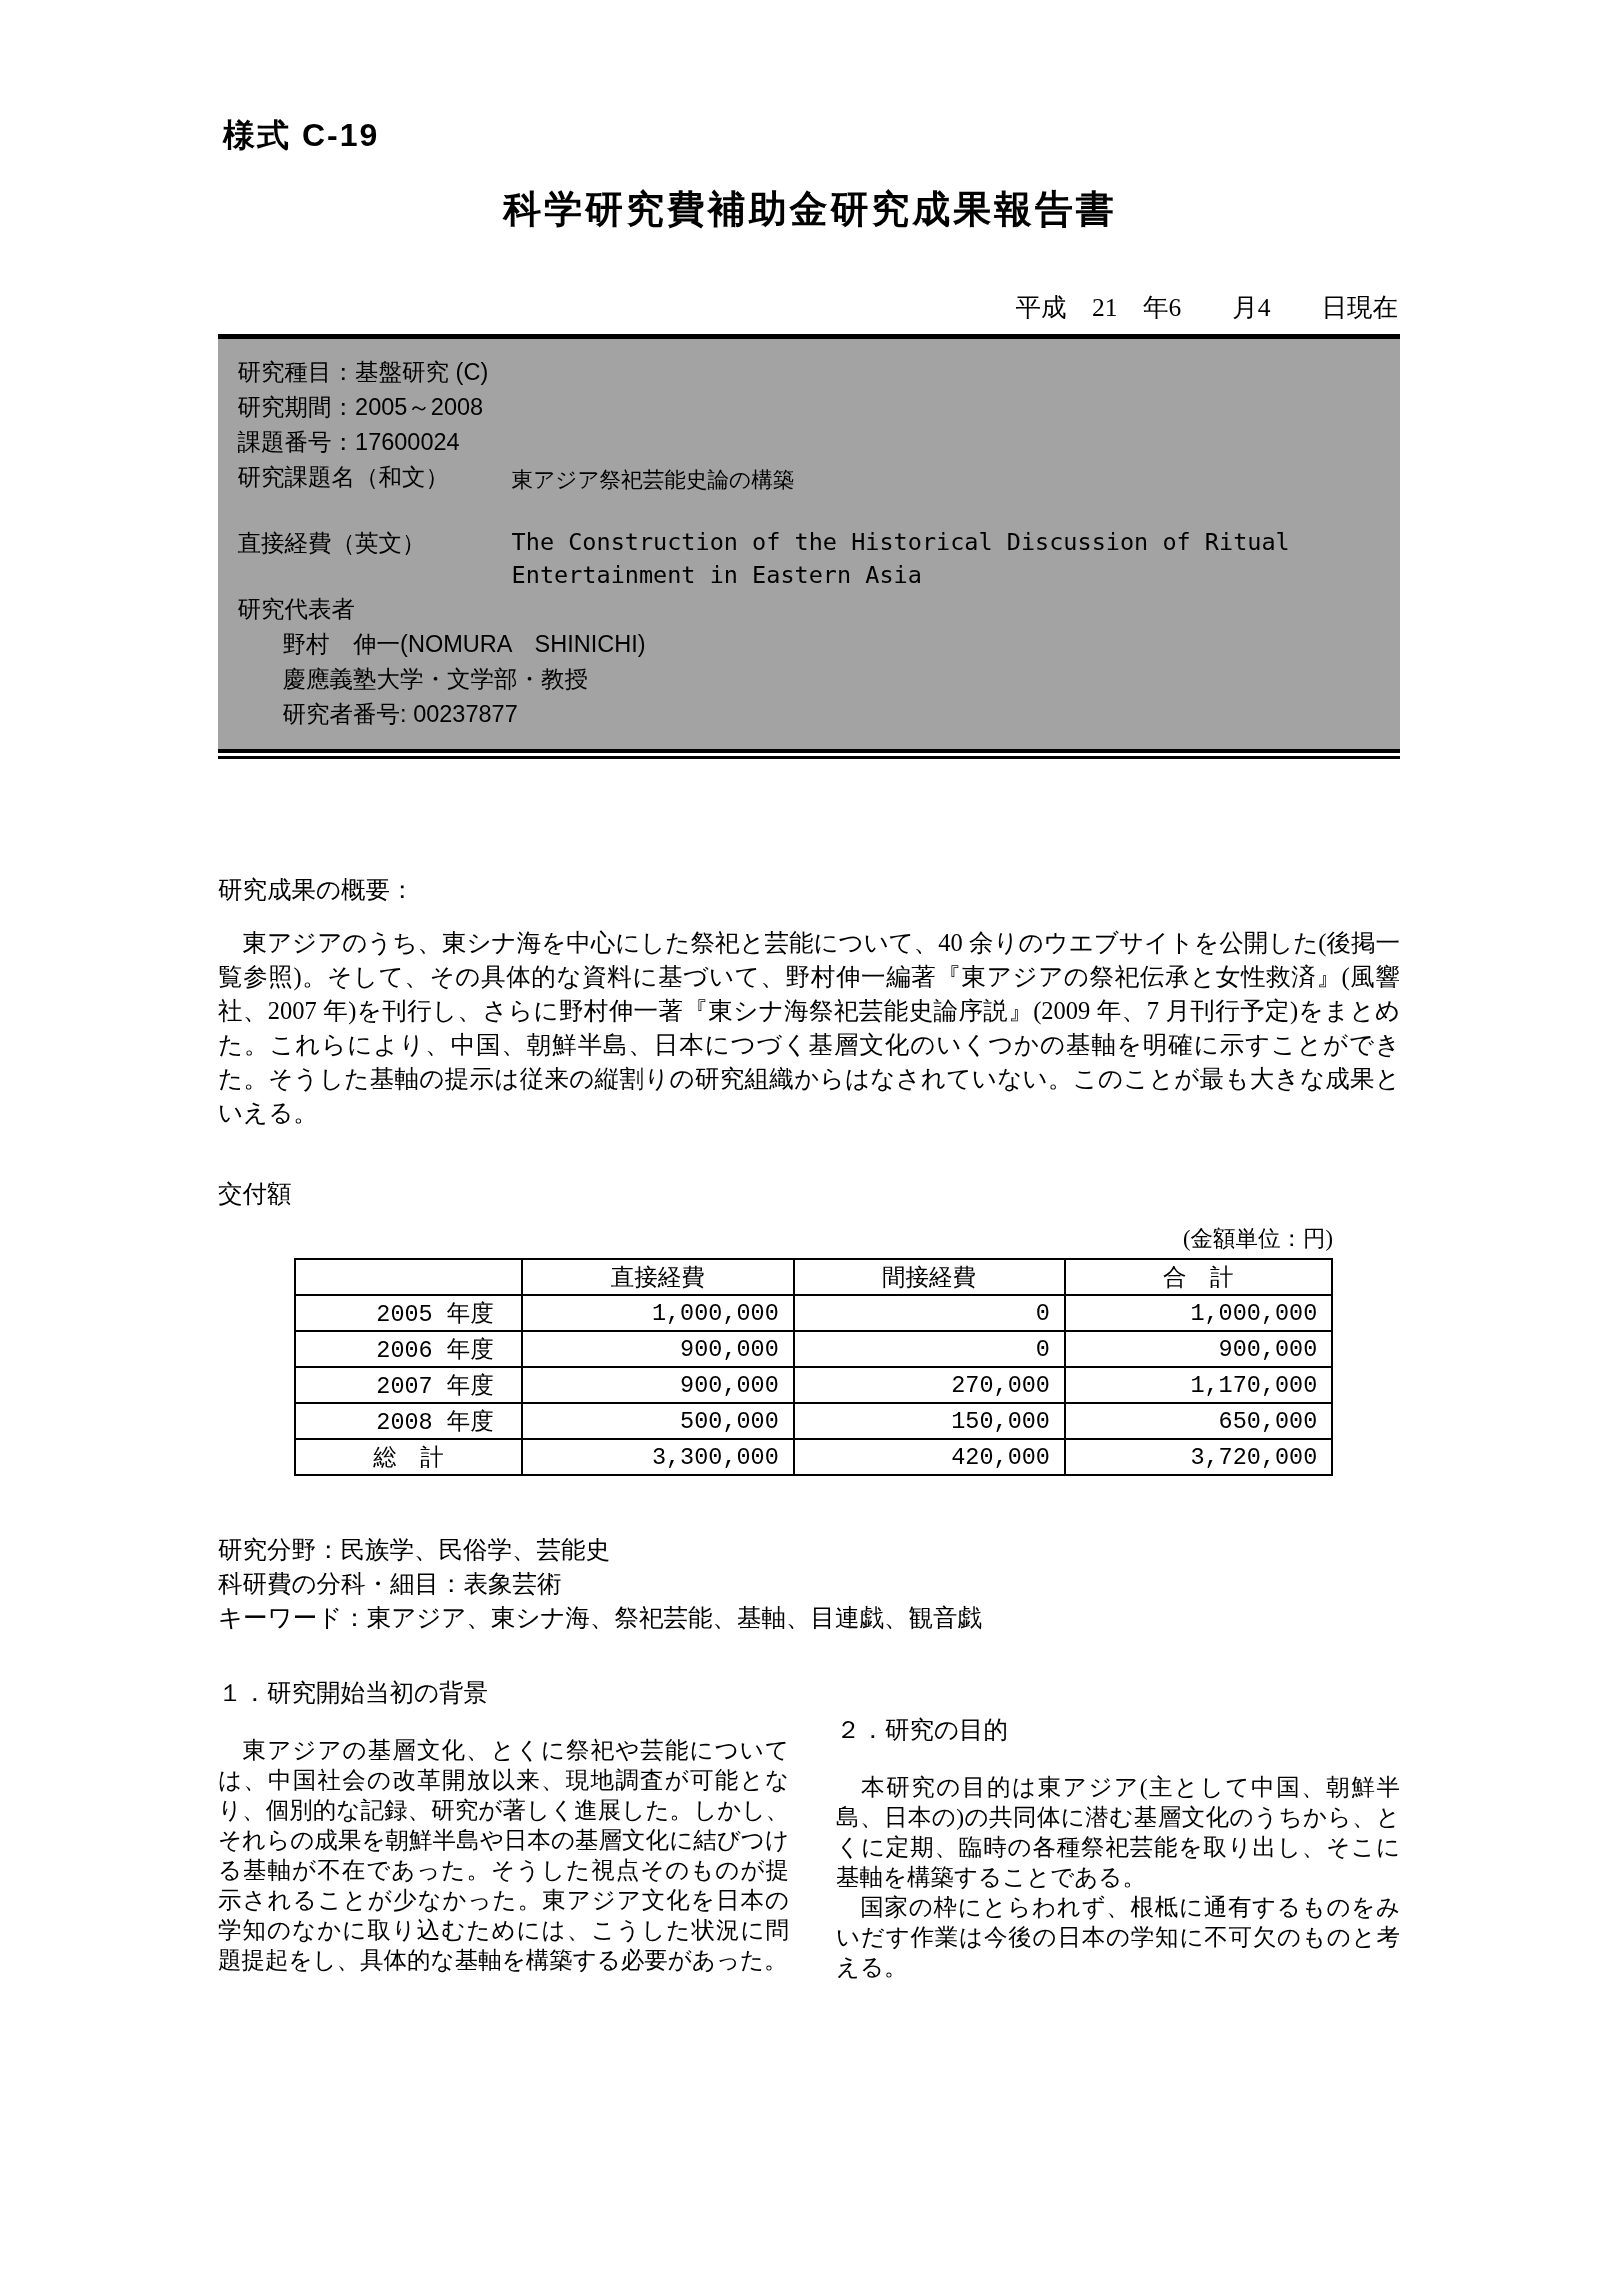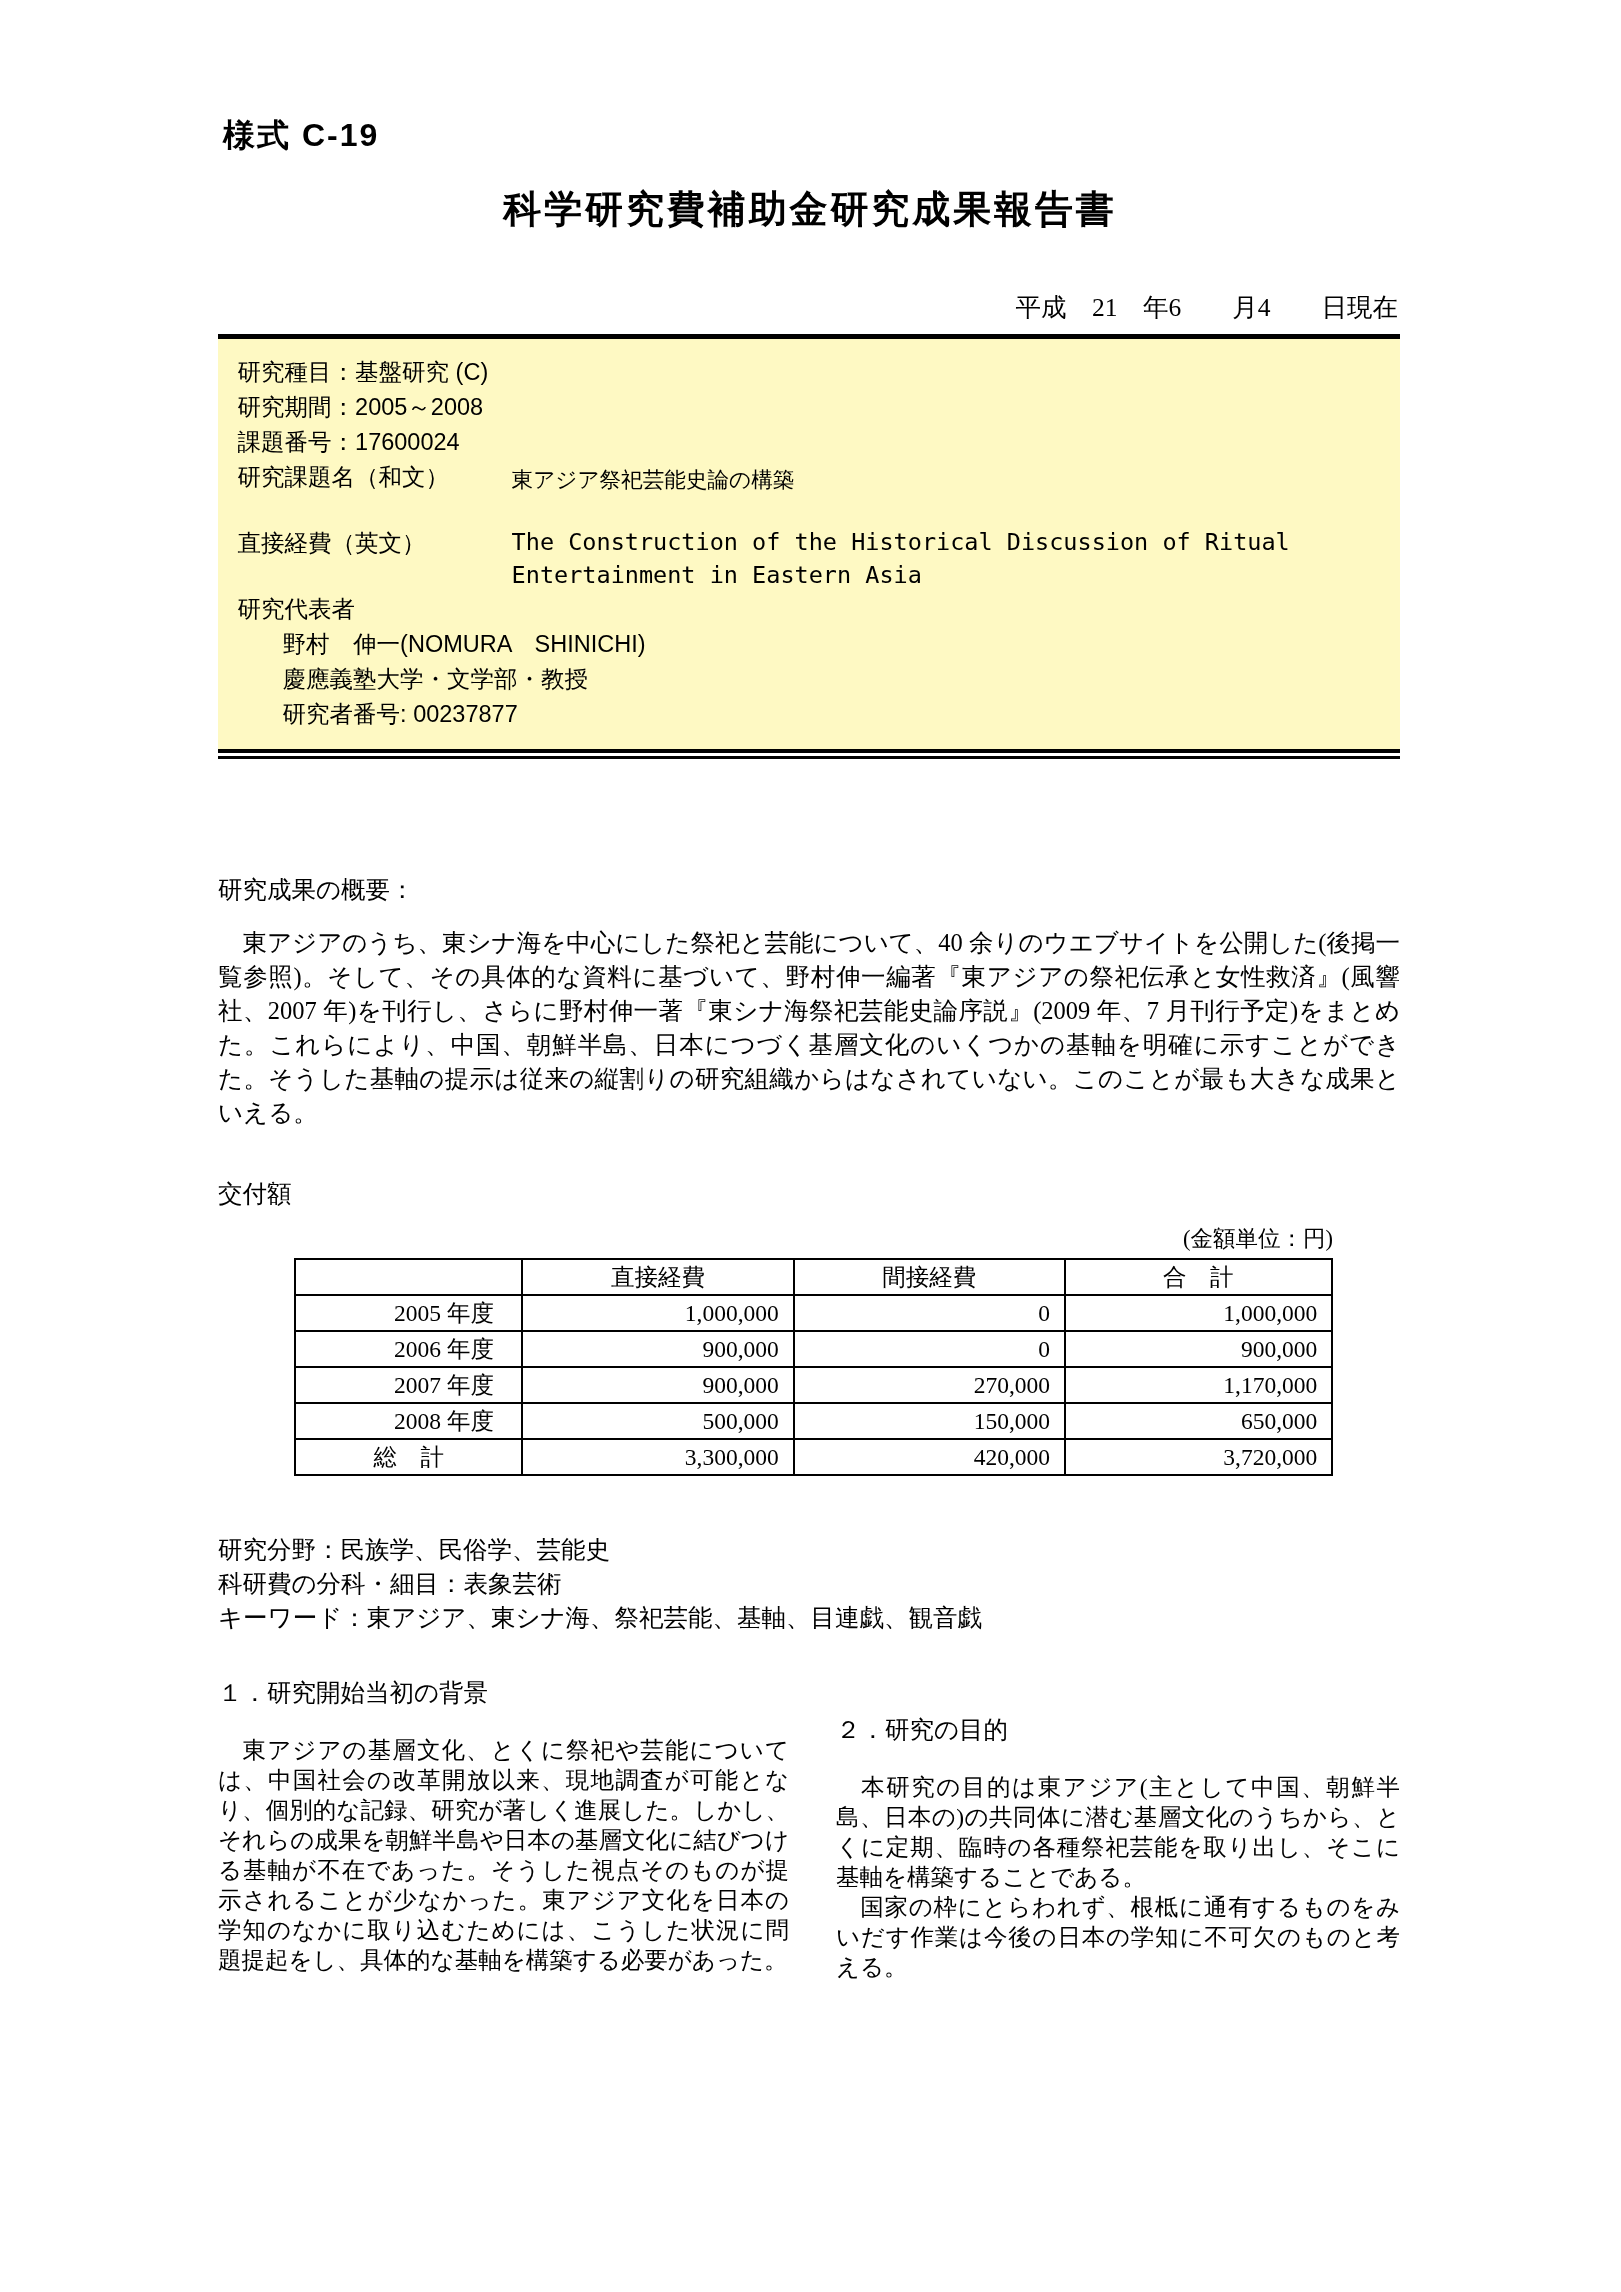--- a/index.html
+++ b/index.html
@@ -29,21 +29,21 @@
     margin:55px 222px 9.8px 0;
     text-align:right;
     font-size:25.5px;
   }
 
   .content { margin:0 220px 0 218px; } 
 
   .rule-top { height:4.9px; background:#000; }
 
   .info-box {
-    background:#fef9c3;
+    background:#a3a3a3;
     padding:15.7px 19.6px 17.6px 19.6px;
     font-family:"Liberation Sans","DejaVu Sans",sans-serif;
     font-size:23.5px;
     line-height:35px;
   }
   .info-box .row { display:flex; align-items:flex-start; }
   .info-box .label { width:274px; flex:0 0 274px; }
   .info-box .value-ja { font-size:21.6px; padding-top:2px; }
   .info-box .value-en { font-size:23.5px; line-height:33px; }
   .info-box .spacer { height:29px; }
@@ -68,20 +68,21 @@
     margin-left:76px;
     border-collapse:collapse;
     width:1039px;
     font-size:23.5px;
   }
   table.grant-table td, table.grant-table th {
     border:2px solid #000;
     height:32px;
     padding:1px 13.7px;
     font-weight:normal;
+    font-family:Liberation Mono, monospace;
   }
   table.grant-table col.c0 { width:228px; }
   table.grant-table col.c1 { width:272px; }
   table.grant-table col.c2 { width:272px; }
   table.grant-table col.c3 { width:268px; }
   table.grant-table th { text-align:center; }
   table.grant-table td.rowlabel { text-align:right; padding-right:27.4px; }
   table.grant-table td.rowlabel.total { text-align:center; padding-right:13.7px; }
   table.grant-table td.num { text-align:right;border-radius:15px; }
 

